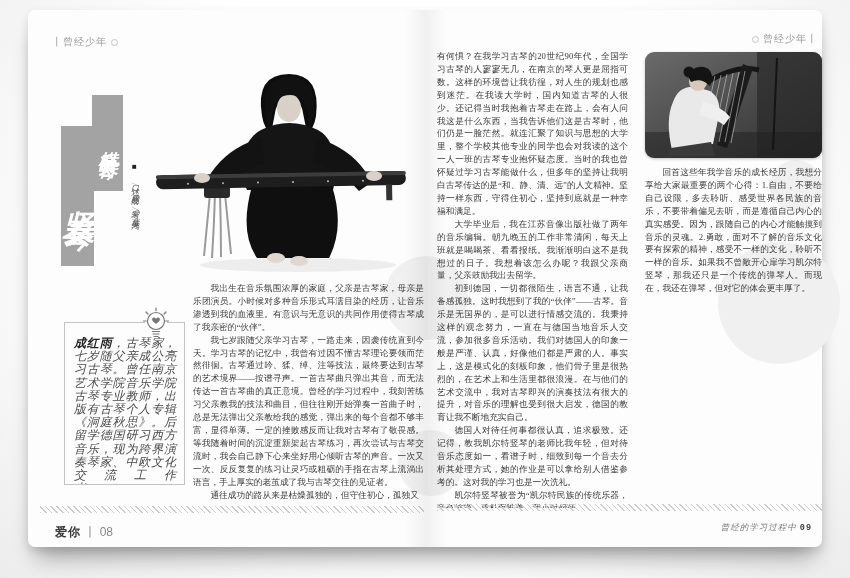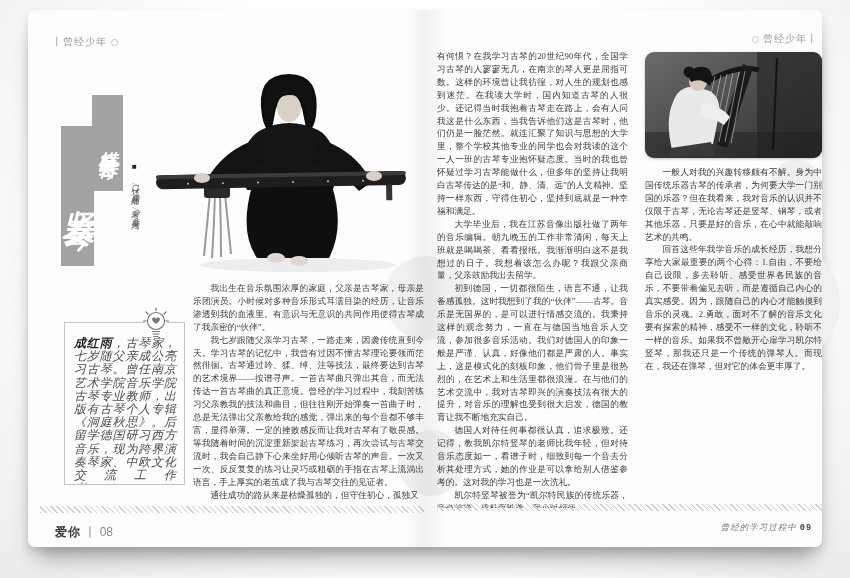--- a/index.html
+++ b/index.html
@@ -179,21 +179,20 @@
     </div>
 
     <div class="col1 col">
       <p>有何惧？在我学习古琴的20世纪90年代，全国学习古琴的人寥寥无几，在南京的琴人更是屈指可数。这样的环境曾让我彷徨，对人生的规划也感到迷茫。在我读大学时，国内知道古琴的人很少。还记得当时我抱着古琴走在路上，会有人问我这是什么东西，当我告诉他们这是古琴时，他们仍是一脸茫然。就连汇聚了知识与思想的大学里，整个学校其他专业的同学也会对我读的这个一人一班的古琴专业抱怀疑态度。当时的我也曾怀疑过学习古琴能做什么，但多年的坚持让我明白古琴传达的是“和、静、清、远”的人文精神。坚持一样东西，守得住初心，坚持到底就是一种幸福和满足。</p>
       <p class="ind">大学毕业后，我在江苏音像出版社做了两年的音乐编辑。朝九晚五的工作非常清闲，每天上班就是喝喝茶、看看报纸。我渐渐明白这不是我想过的日子。我想着该怎么办呢？我跟父亲商量，父亲鼓励我出去留学。</p>
       <p class="ind">初到德国，一切都很陌生，语言不通，让我备感孤独。这时我想到了我的“伙伴”——古琴。音乐是无国界的，是可以进行情感交流的。我秉持这样的观念努力，一直在与德国当地音乐人交流，参加很多音乐活动。我们对德国人的印象一般是严谨、认真，好像他们都是严肃的人。事实上，这是模式化的刻板印象，他们骨子里是很热烈的，在艺术上和生活里都很浪漫。在与他们的艺术交流中，我对古琴即兴的演奏技法有很大的提升，对音乐的理解也受到很大启发，德国的教育让我不断地充实自己。</p>
       <p class="ind">德国人对待任何事都很认真，追求极致。还记得，教我凯尔特竖琴的老师比我年轻，但对待音乐态度如一，看谱子时，细致到每一个音去分析其处理方式，她的作业是可以拿给别人借鉴参考的。这对我的学习也是一次洗礼。</p>
       <p class="ind">凯尔特竖琴被誉为“凯尔特民族的传统乐器，音色纯净、质朴而唯美。我小时候便</p>
     </div>
     <div class="col2 col">
-      <p class="ind">一般人对我的兴趣转移颇有不解。身为中国传统乐器古琴的传承者，为何要大学一门别国的乐器？但在我看来，我对音乐的认识并不仅限于古琴，无论古琴还是竖琴、钢琴，或者其他乐器，只要是好的音乐，在心中就能敲响艺术的共鸣。</p>
       <p class="ind">回首这些年我学音乐的成长经历，我想分享给大家最重要的两个心得：1.自由，不要给自己设限，多去聆听、感受世界各民族的音乐，不要带着偏见去听，而是遵循自己内心的真实感受。因为，跟随自己的内心才能触摸到音乐的灵魂。2.勇敢，面对不了解的音乐文化要有探索的精神，感受不一样的文化，聆听不一样的音乐。如果我不曾敞开心扉学习凯尔特竖琴，那我还只是一个传统的弹琴人。而现在，我还在弹琴，但对它的体会更丰厚了。</p>
     </div>
 
     <div class="hatch hatchL"></div>
     <div class="hatch hatchR"></div>
 
     <div class="footL">
       <span class="logo">爱你</span>
       <span>丨</span>
       <span>08</span>

